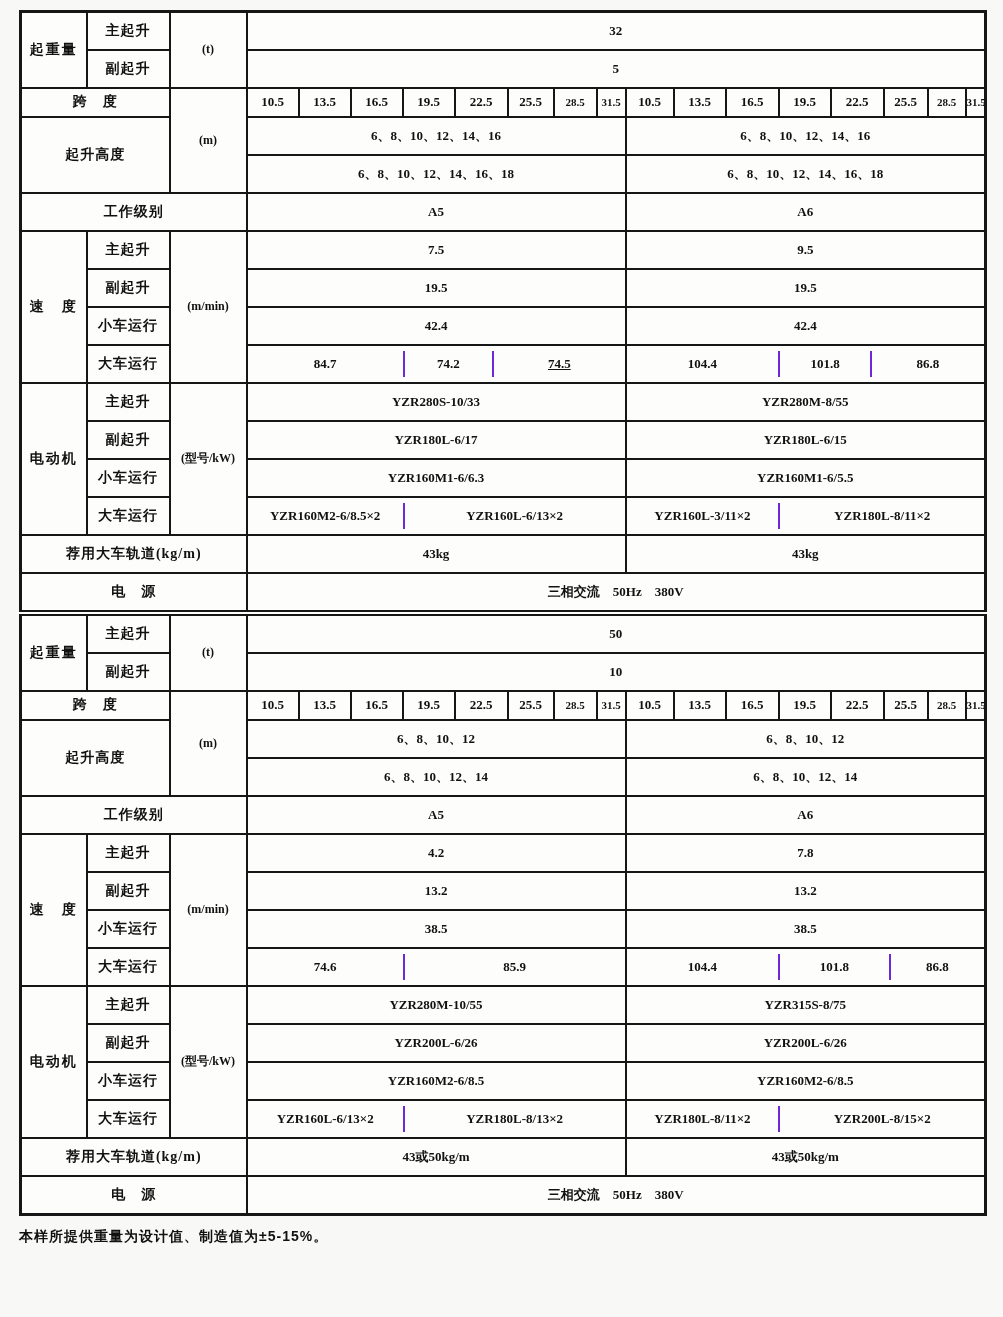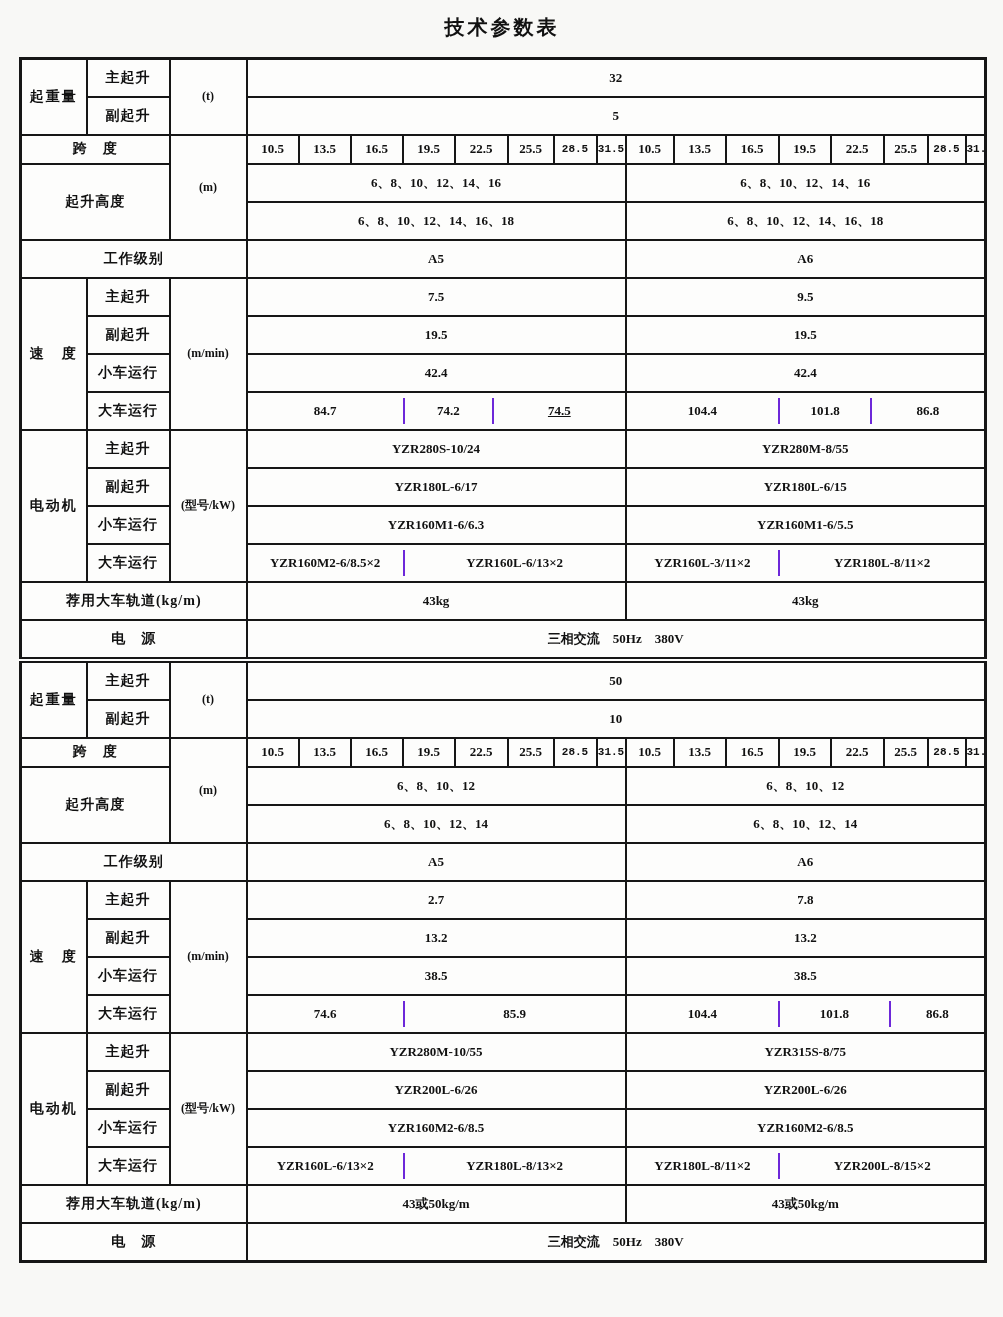--- a/index.html
+++ b/index.html
@@ -9,40 +9,39 @@
          font-size:20px;text-align:center;margin:4px 0 16px 0;letter-spacing:3px;}
   table{border-collapse:collapse;table-layout:fixed;width:965px;
         border:3px solid #161616;background:#fdfdfc;}
   td{border:2px solid #161616;text-align:center;vertical-align:middle;
      font-size:13px;height:36px;padding:0 1px;font-weight:bold;overflow:hidden;
      line-height:1.15;}
   .lbl{font-size:14px;letter-spacing:1px;}
   .grp{letter-spacing:2px;}
   .unit{font-size:12px;letter-spacing:0;}
   .spanv{padding:0;letter-spacing:0;}
-  .sm{font-size:11px;font-family:Liberation Mono, monospace;}
+  .sm{font-size:11px;}
   tr.hr-s td{height:27px;}
   tr.sec-start td{border-top:6px double #161616;}
   .sub{padding:0;}
   .subrow{display:flex;width:100%;height:26px;}
   .subcell{display:flex;align-items:center;justify-content:center;
            border-left:2px solid #6d28d9;box-sizing:border-box;overflow:hidden;}
   .subcell:first-child{border-left:none;}
   .fwA{width:41.2%;} .fwB{width:23.7%;} .fwC{width:35.1%;text-decoration:underline;}
   .fwD{width:42.5%;} .fwE{width:25.6%;} .fwF{width:31.9%;}
   .fwG{width:58.8%;} .fwH{width:57.5%;}
   .fwI{width:30.8%;} .fwJ{width:26.7%;}
   .footnote{font-family:"Liberation Sans","DejaVu Sans",sans-serif;font-weight:bold;
             font-size:14px;margin-top:12px;letter-spacing:1px;}
 </style>
 </head>
 <body>
 
 <div class="page">
-  <div class="title">技术参数表</div>
 
   <table>
     <colgroup>
       <col style="width:66px">
         <col style="width:83px">
         <col style="width:77px">
       <col style="width:52px">
         <col style="width:52px">
         <col style="width:52px">
         <col style="width:52px">
@@ -140,21 +139,21 @@
           <div class="subcell fwE">101.8</div>
           <div class="subcell fwF">86.8</div>
         </div>
       </td>
     </tr>
 
     <tr>
       <td class="lbl grp" rowspan="4">电动机</td>
       <td class="lbl">主起升</td>
       <td class="lbl unit" rowspan="4">(型号/kW)</td>
-      <td colspan="8">YZR280S-10/24</td>
+      <td colspan="8">YZR280S-10/33</td>
       <td colspan="8">YZR280M-8/55</td>
     </tr>
     <tr>
       <td class="lbl">副起升</td>
       <td colspan="8">YZR180L-6/17</td>
       <td colspan="8">YZR180L-6/15</td>
     </tr>
     <tr>
       <td class="lbl">小车运行</td>
       <td colspan="8">YZR160M1-6/6.3</td>
@@ -230,21 +229,21 @@
     <tr>
       <td class="lbl" colspan="3">工作级别</td>
       <td colspan="8">A5</td>
       <td colspan="8">A6</td>
     </tr>
 
     <tr>
       <td class="lbl grp" rowspan="4">速　度</td>
       <td class="lbl">主起升</td>
       <td class="lbl unit" rowspan="4">(m/min)</td>
-      <td colspan="8">2.7</td>
+      <td colspan="8">4.2</td>
       <td colspan="8">7.8</td>
     </tr>
     <tr>
       <td class="lbl">副起升</td>
       <td colspan="8">13.2</td>
       <td colspan="8">13.2</td>
     </tr>
     <tr>
       <td class="lbl">小车运行</td>
       <td colspan="8">38.5</td>
@@ -305,13 +304,14 @@
       <td colspan="8">43或50kg/m</td>
       <td colspan="8">43或50kg/m</td>
     </tr>
     <tr>
       <td class="lbl" colspan="3">电　源</td>
       <td colspan="16">三相交流　50Hz　380V</td>
     </tr>
   </tbody>
     </table>
 
+  <div class="footnote">本样所提供重量为设计值、制造值为±5-15%。</div>
 </div>
 
 </body></html>

